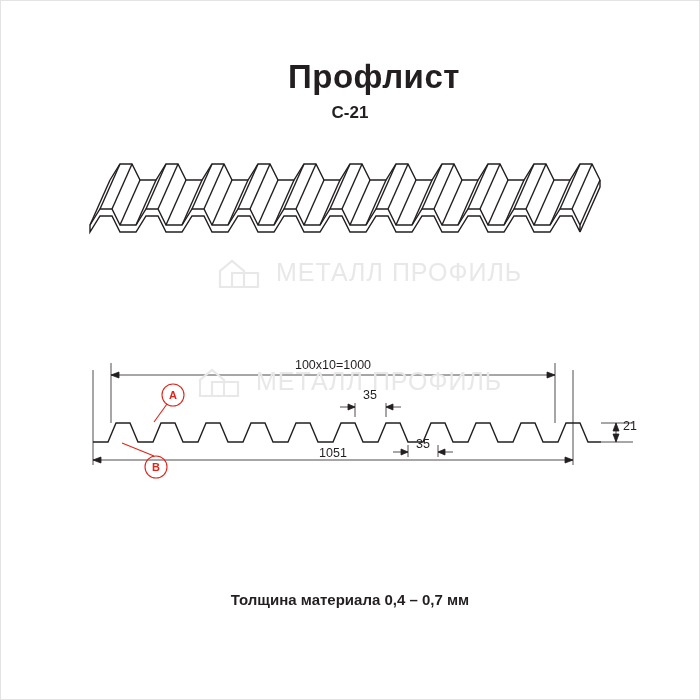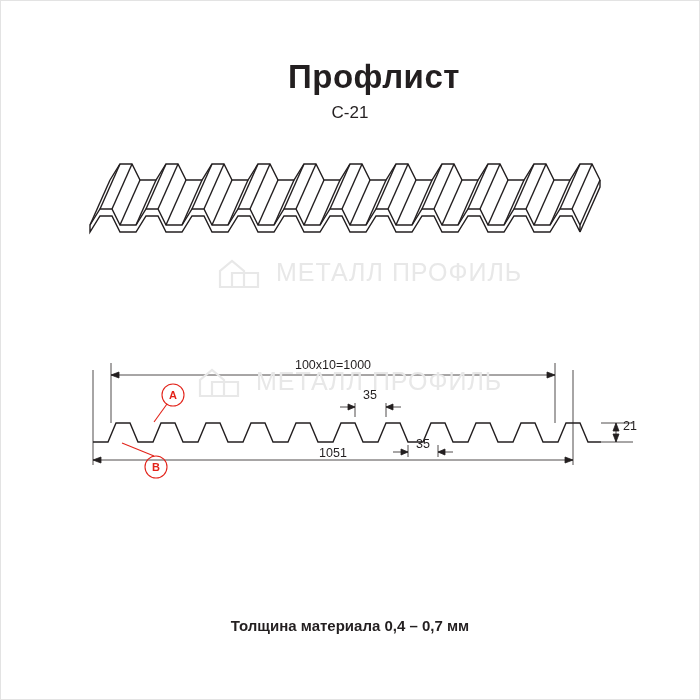--- a/index.html
+++ b/index.html
@@ -41,40 +41,40 @@
     color: #231f20;
     margin-left: 24px;
   }
   .subtitle {
     position: absolute;
     top: 103px;
     left: 0;
     width: 700px;
     text-align: center;
     font-size: 17px;
-    font-weight: normal;
+    font-weight: bold;
     color: #231f20;
   }
   .iso-wrap {
     position: absolute;
     top: 150px;
     left: 80px;
     width: 540px;
     height: 130px;
   }
   .draw-wrap {
     position: absolute;
     top: 345px;
     left: 48px;
     width: 590px;
     height: 150px;
   }
   .footer {
     position: absolute;
-    top: 617px;
+    top: 591px;
     left: 0;
     width: 700px;
     text-align: center;
     font-size: 15px;
     font-weight: bold;
     color: #231f20;
   }
   .wm {
     position: absolute;
     pointer-events: none;

